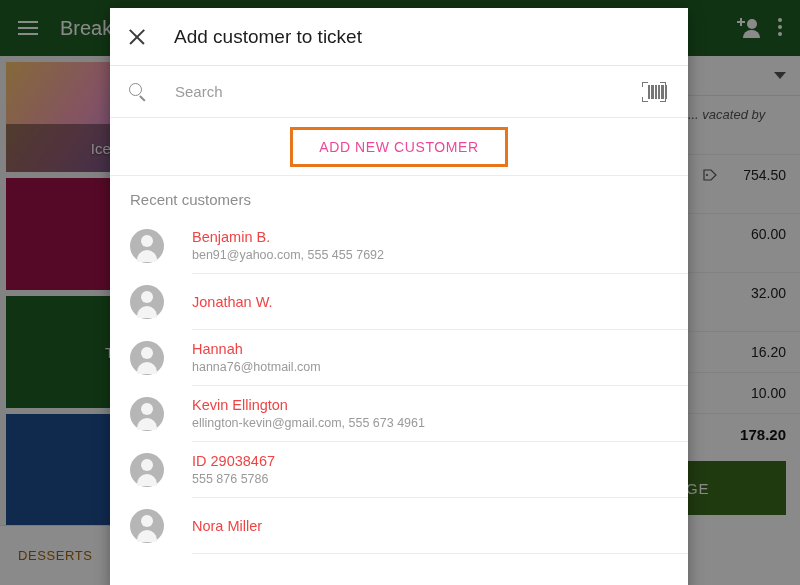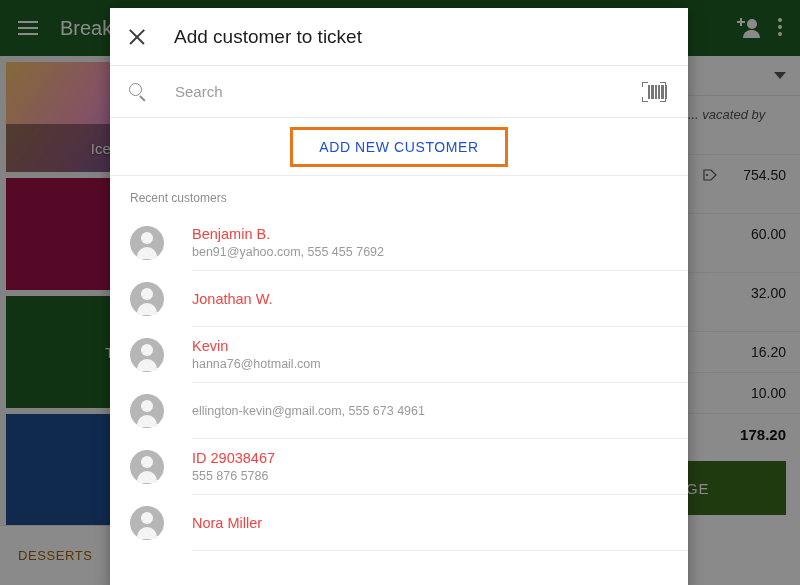--- a/index.html
+++ b/index.html
@@ -95,25 +95,25 @@
   .barcode-ic .tl { left: 0; top: 0; border-right: none; border-bottom: none; }
   .barcode-ic .tr { right: 0; top: 0; border-left: none; border-bottom: none; }
   .barcode-ic .bl { left: 0; bottom: 0; border-right: none; border-top: none; }
   .barcode-ic .brr { right: 0; bottom: 0; border-left: none; border-top: none; }
   .barcode-ic .bars { position: absolute; left: 6px; top: 3px; height: 14px; display: flex; gap: 1.5px; }
   .barcode-ic .bars b { display: block; width: 1.6px; height: 14px; background: #777; }
   .barcode-ic .bars b.w { width: 2.6px; }
 
   .m-addnew { height: 58px; display: flex; align-items: center; justify-content: center;
               border-bottom: 1px solid #ececec; flex: 0 0 auto; }
-  .addnew-btn { padding: 9px 26px; font-size: 14px; letter-spacing: .6px; color: #1d4ed8;
+  .addnew-btn { padding: 9px 26px; font-size: 14px; letter-spacing: .6px; color: #ec4899;
                 border: 3px solid #e8751a; background: #fff; font-family: "Liberation Sans", sans-serif; cursor: pointer; }
 
   .m-list { flex: 1 1 auto; overflow: hidden; }
-  .list-head { font-size: 12px; color: #8d8d8d; padding: 15px 0 10px 20px; }
+  .list-head { font-size: 15px; color: #8d8d8d; padding: 15px 0 10px 20px; }
   .cust-row { display: flex; align-items: center; height: 56px; padding-left: 20px; }
   .cust-row .avatar { width: 34px; height: 34px; border-radius: 50%; background: #b6b6b6; position: relative; flex: 0 0 auto; }
   .cust-row .avatar .a-head { position: absolute; left: 11px; top: 6px; width: 12px; height: 12px; border-radius: 50%; background: #f4f4f4; }
   .cust-row .avatar .a-body { position: absolute; left: 7px; top: 21px; width: 20px; height: 12px; border-radius: 10px 10px 0 0; background: #f4f4f4; }
   .cust-info { margin-left: 28px; flex: 1; border-bottom: 1px solid #ededed; height: 56px;
                display: flex; flex-direction: column; justify-content: center; }
   .cust-row:first-of-type .cust-info { }
   .cust-name { font-size: 14.5px; color: #ef4444; line-height: 18px; }
   .cust-sub { font-size: 12.5px; color: #9a9a9a; line-height: 17px; margin-top: 1px; }
 </style>
@@ -291,31 +291,32 @@
           <div class="cust-name">Jonathan W.</div>
         </div>
       </div>
 
       <div class="cust-row">
         <div class="avatar">
             <div class="a-head"></div>
             <div class="a-body"></div>
           </div>
         <div class="cust-info">
-          <div class="cust-name">Kevin</div>
+          <div class="cust-name">Hannah</div>
           <div class="cust-sub">hanna76@hotmail.com</div>
         </div>
       </div>
 
       <div class="cust-row">
         <div class="avatar">
             <div class="a-head"></div>
             <div class="a-body"></div>
           </div>
         <div class="cust-info">
+          <div class="cust-name">Kevin Ellington</div>
           <div class="cust-sub">ellington-kevin@gmail.com, 555 673 4961</div>
         </div>
       </div>
 
       <div class="cust-row">
         <div class="avatar">
             <div class="a-head"></div>
             <div class="a-body"></div>
           </div>
         <div class="cust-info">

